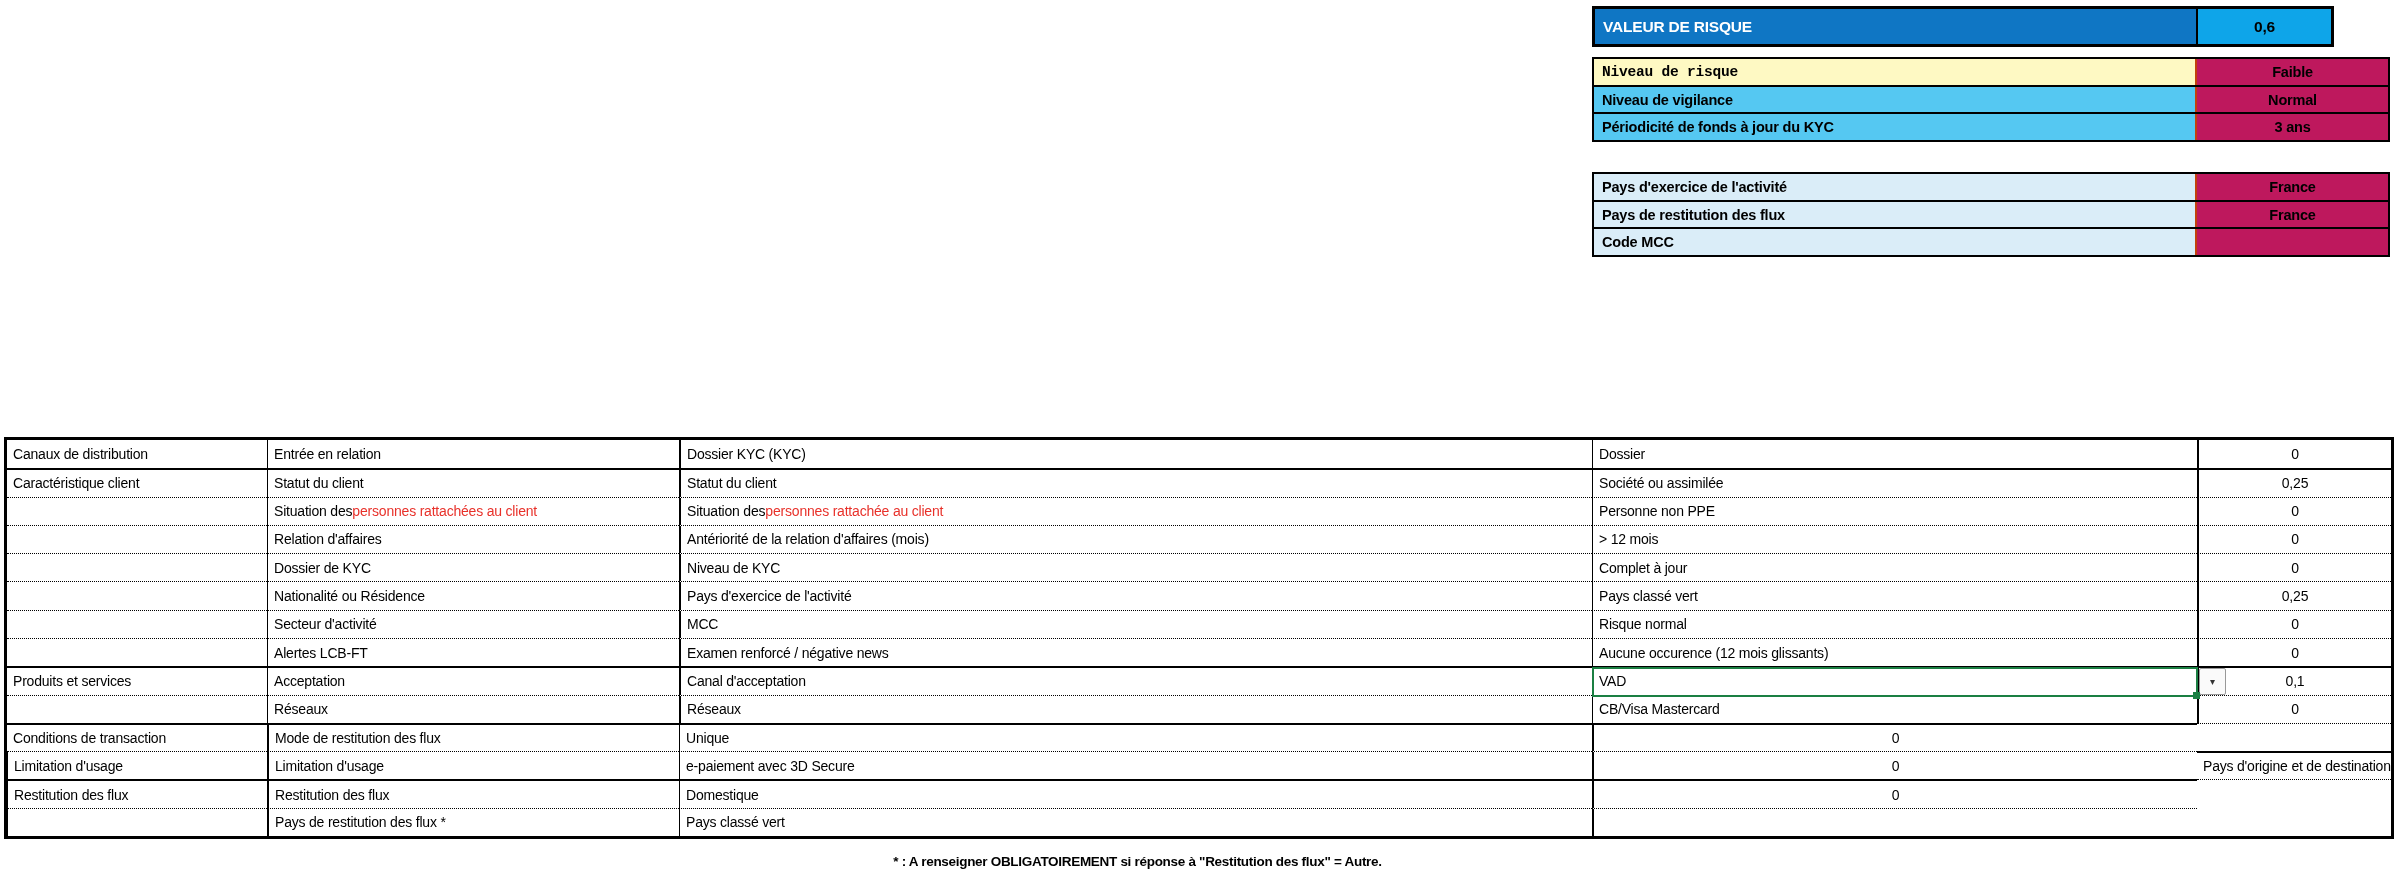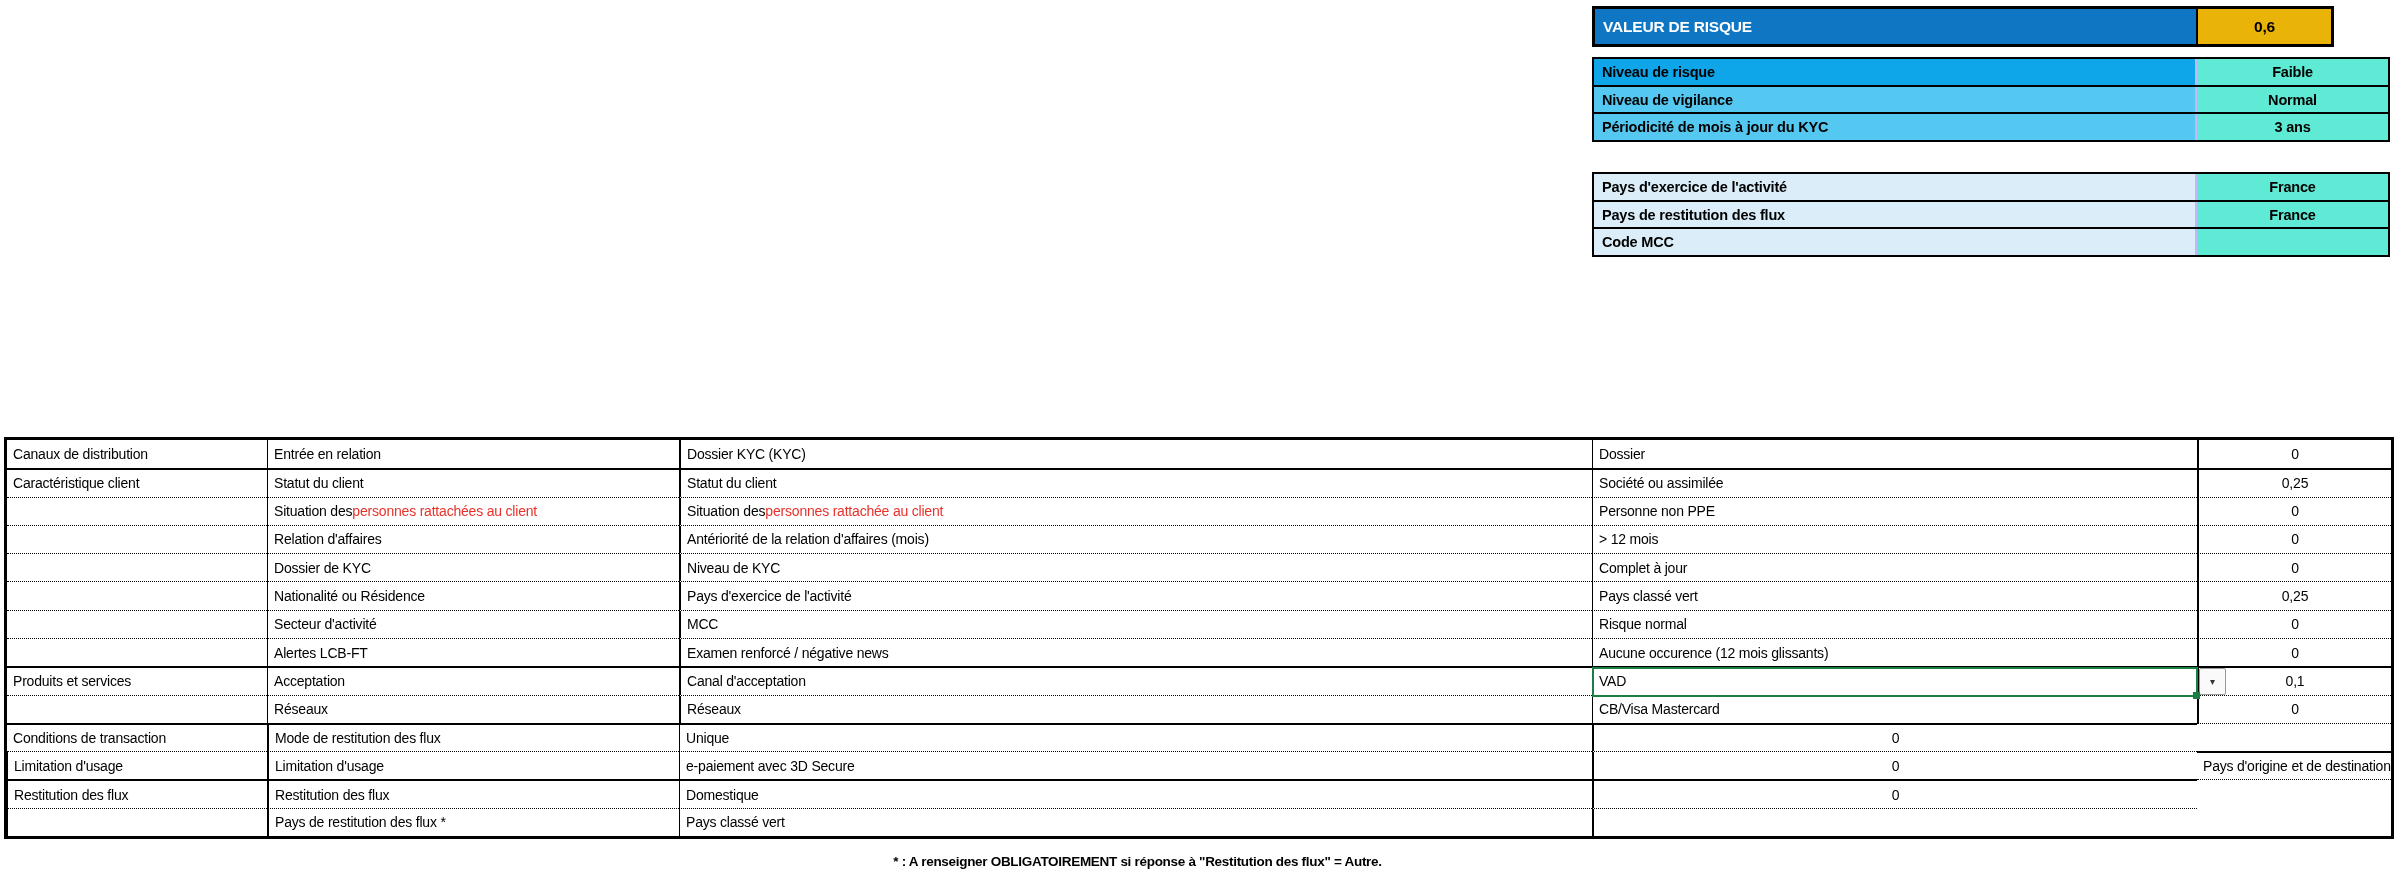--- a/index.html
+++ b/index.html
@@ -6,29 +6,29 @@
   body{font-family:"Liberation Sans",sans-serif;color:#000;}
   .sheet{position:relative;width:2401px;height:882px;background:#fff;overflow:hidden;letter-spacing:-0.2px;}
 
   
   .tbox{position:absolute;box-sizing:border-box;border:3px solid #000;background:#fff;}
   .tbox.rowsbox{display:flex;flex-direction:column;border-width:2.5px;}
   #risk-value-table{left:1592px;top:6px;width:742px;height:41px;display:flex;flex-direction:row;}
   .rv-label{width:601px;box-sizing:border-box;display:flex;align-items:center;padding-left:8px;
             color:#fff;font-weight:bold;font-size:15.5px;}
   .rv-value{flex:1;box-sizing:border-box;border-left:2px solid #000;display:flex;align-items:center;
-            justify-content:center;font-weight:bold;font-size:15.5px;background:#eab308;}
+            justify-content:center;font-weight:bold;font-size:15.5px;background:#0ea5e9;}
   #risk-summary-table{left:1592px;top:57px;width:798px;height:85px;}
   #activity-info-table{left:1592px;top:172px;width:798px;height:85px;}
   .trow{flex:1;display:flex;min-height:0;}
   .trow + .trow{border-top:2px solid #000;}
   .tlabel{width:601px;box-sizing:border-box;display:flex;align-items:center;padding-left:8px;
           font-weight:bold;font-size:14.5px;}
-  .tvalue{flex:1;box-sizing:border-box;border-left:2px solid #c4b5fd;display:flex;align-items:center;
-          justify-content:center;font-weight:bold;font-size:14.5px;background:#5eead4;}
+  .tvalue{flex:1;box-sizing:border-box;border-left:2px solid #c2410c;display:flex;align-items:center;
+          justify-content:center;font-weight:bold;font-size:14.5px;background:#be185d;}
 
   
   #matrix-table{position:absolute;left:4px;top:437px;width:2390px;height:402px;box-sizing:border-box;
                 border:3px solid #000;display:flex;flex-direction:column;background:#fff;}
   .mx-header{height:55px;flex:0 0 55px;display:flex;box-sizing:border-box;border-bottom:2.5px solid #000;}
   .mx-h-left{width:672px;box-sizing:border-box;display:flex;align-items:center;padding-left:8px;
              font-weight:bold;font-size:15px;border-right:2px solid #000;}
   .mx-h-right{flex:1;display:flex;align-items:center;padding-left:8px;font-weight:bold;font-size:15px;}
   .mx-body{flex:1;display:grid;grid-template-columns:260px 412px 913px 605px 1fr;grid-auto-rows:1fr;}
   .cell{box-sizing:border-box;display:flex;align-items:center;padding:0 6px;font-size:14px;
@@ -56,29 +56,29 @@
 
 <div class="sheet">
 
   <div class="tbox" id="risk-value-table">
     <div class="rv-label" style="background: rgb(15, 118, 196);">VALEUR DE RISQUE</div>
     <div class="rv-value">0,6</div>
   </div>
 
   <div class="tbox rowsbox" id="risk-summary-table">
       <div class="trow">
-        <div class="tlabel" style="background: #0ea5e9;">Niveau de risque</div>
+        <div class="tlabel" style="background: #fef9c3; font-family: Liberation Mono, monospace;">Niveau de risque</div>
         <div class="tvalue">Faible</div>
       </div>
       <div class="trow">
         <div class="tlabel" style="background: rgb(85, 200, 242);">Niveau de vigilance</div>
         <div class="tvalue">Normal</div>
       </div>
       <div class="trow">
-        <div class="tlabel" style="background: rgb(85, 200, 242);">Périodicité de mois à jour du KYC</div>
+        <div class="tlabel" style="background: rgb(85, 200, 242);">Périodicité de fonds à jour du KYC</div>
         <div class="tvalue">3 ans</div>
       </div>
     </div>
 
   <div class="tbox rowsbox" id="activity-info-table">
       <div class="trow">
         <div class="tlabel" style="background: rgb(218, 237, 248);">Pays d'exercice de l'activité</div>
         <div class="tvalue">France</div>
       </div>
       <div class="trow">

